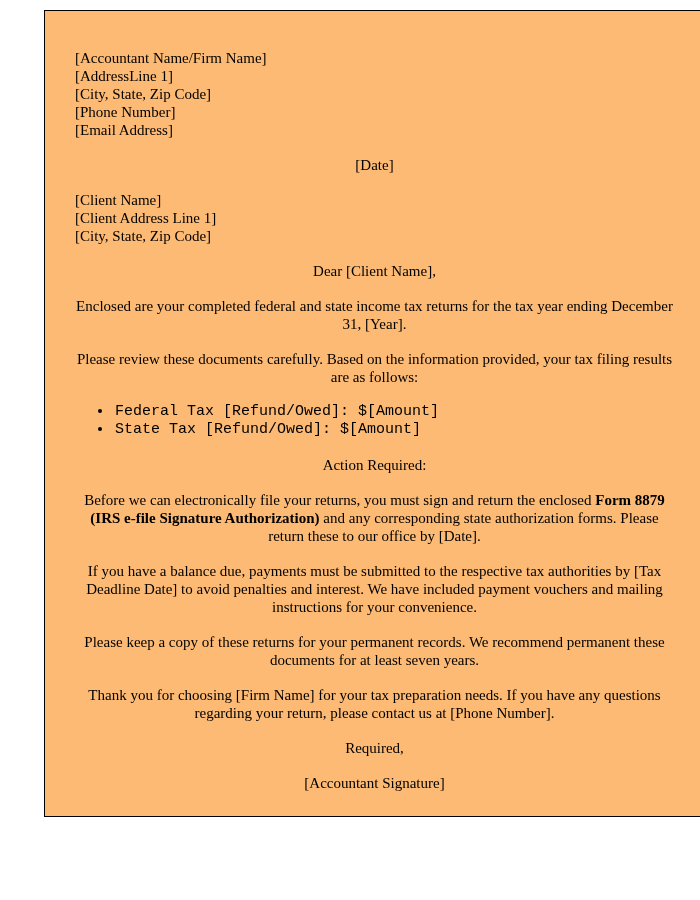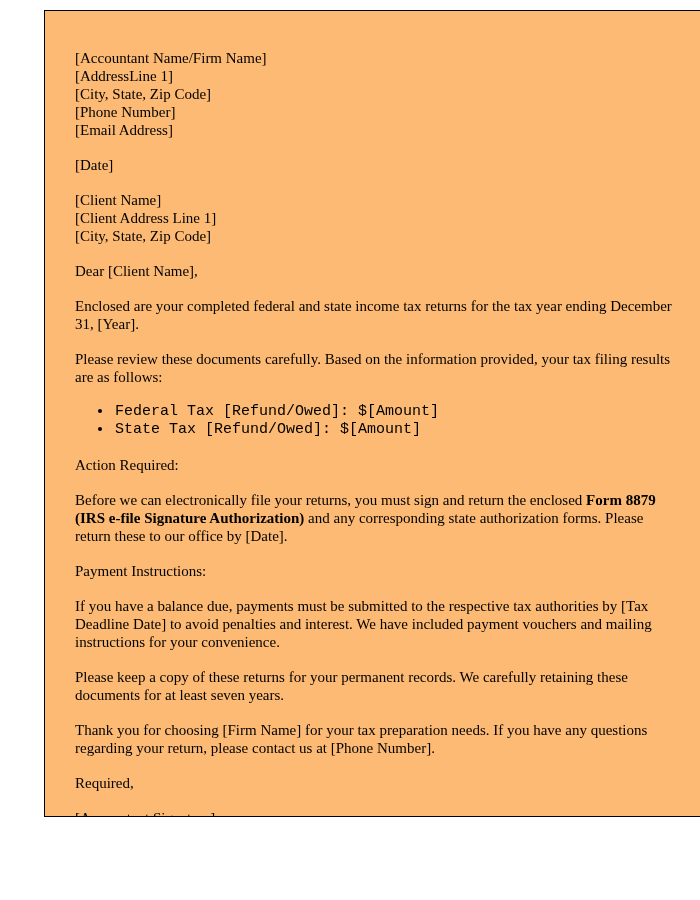--- a/index.html
+++ b/index.html
@@ -30,20 +30,21 @@
     margin-left: 24px;
   }
   .block {
     margin: 0 0 17px 0;
   }
   .block div {
     margin: 0;
   }
   p {
     margin: 0 0 17px 0;
+    text-align: center;
   }
   .heading {
     font-weight: normal;
   }
   ul {
     margin: 0 0 17px 0;
     padding: 0 0 0 38px;
     list-style-type: disc;
   }
   li {
@@ -82,25 +83,24 @@
 
   <ul>
     <li>Federal Tax [Refund/Owed]: $[Amount]</li>
     <li>State Tax [Refund/Owed]: $[Amount]</li>
   </ul>
 
   <p class="heading">Action Required:</p>
 
   <p><span>Before we can electronically file your returns, you must sign and return the enclosed </span><b>Form 8879 (IRS e-file Signature Authorization)</b><span> and any corresponding state authorization forms. Please return these to our office by [Date].</span></p>
 
-  <p class="heading">Payment Instructions:</p>
 
   <p>If you have a balance due, payments must be submitted to the respective tax authorities by [Tax Deadline Date] to avoid penalties and interest. We have included payment vouchers and mailing instructions for your convenience.</p>
 
-  <p>Please keep a copy of these returns for your permanent records. We carefully retaining these documents for at least seven years.</p>
+  <p>Please keep a copy of these returns for your permanent records. We recommend permanent these documents for at least seven years.</p>
 
   <p>Thank you for choosing [Firm Name] for your tax preparation needs. If you have any questions regarding your return, please contact us at [Phone Number].</p>
 
   <p>Required,</p>
 
   <p>[Accountant Signature]</p>
 
 </div>
 
 </body></html>

